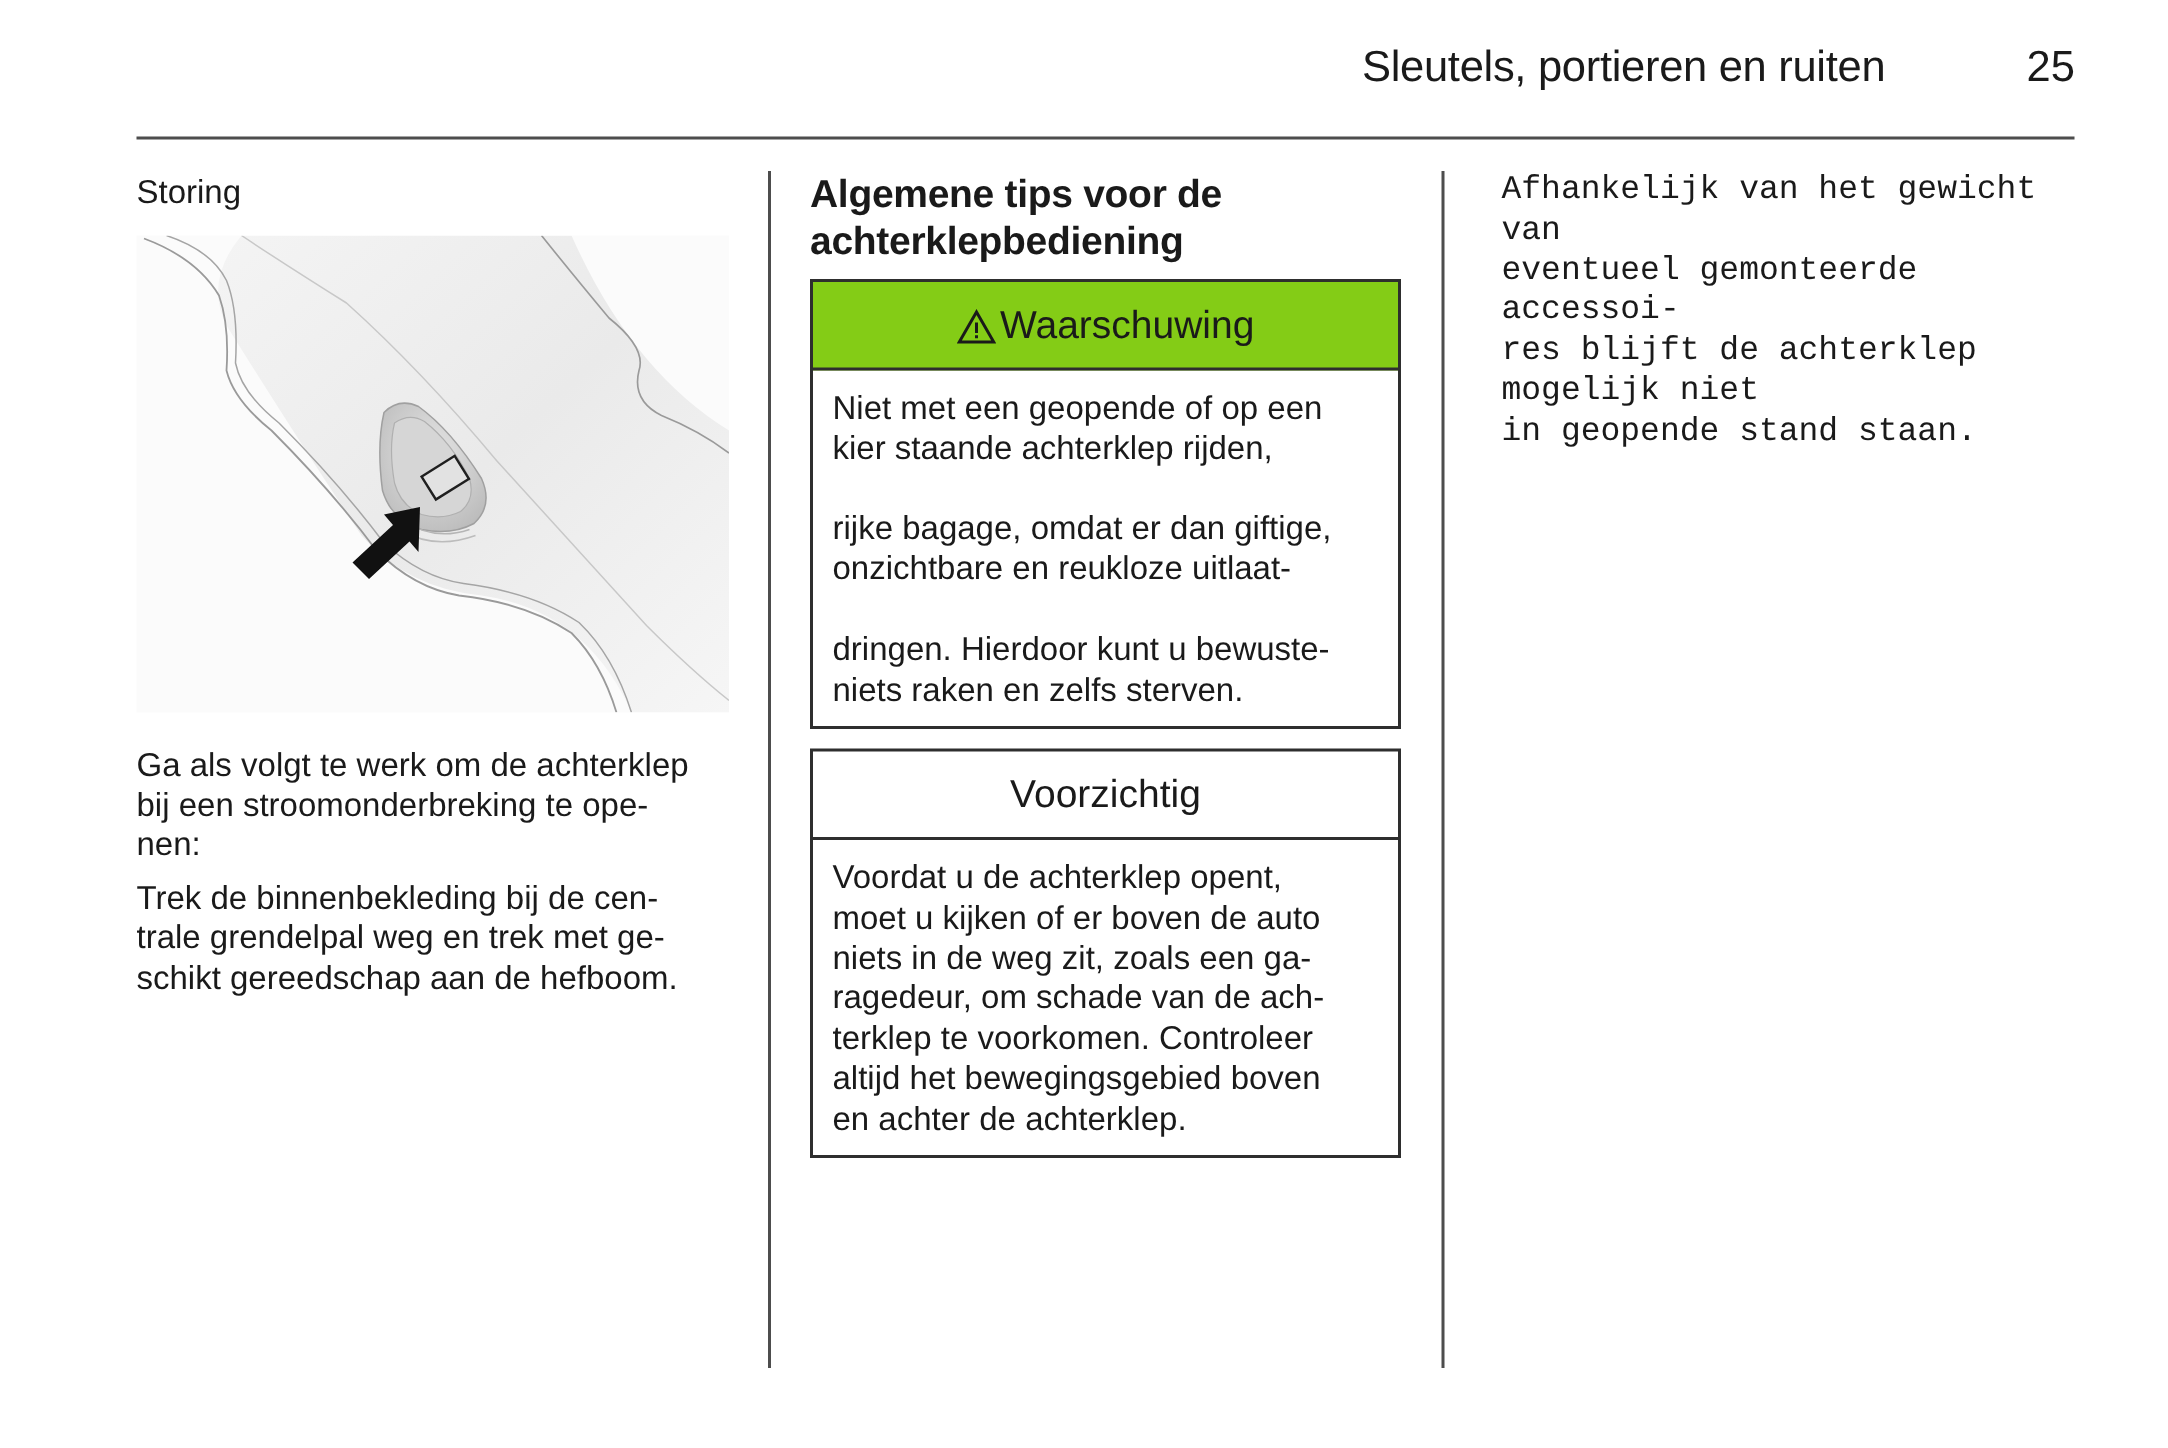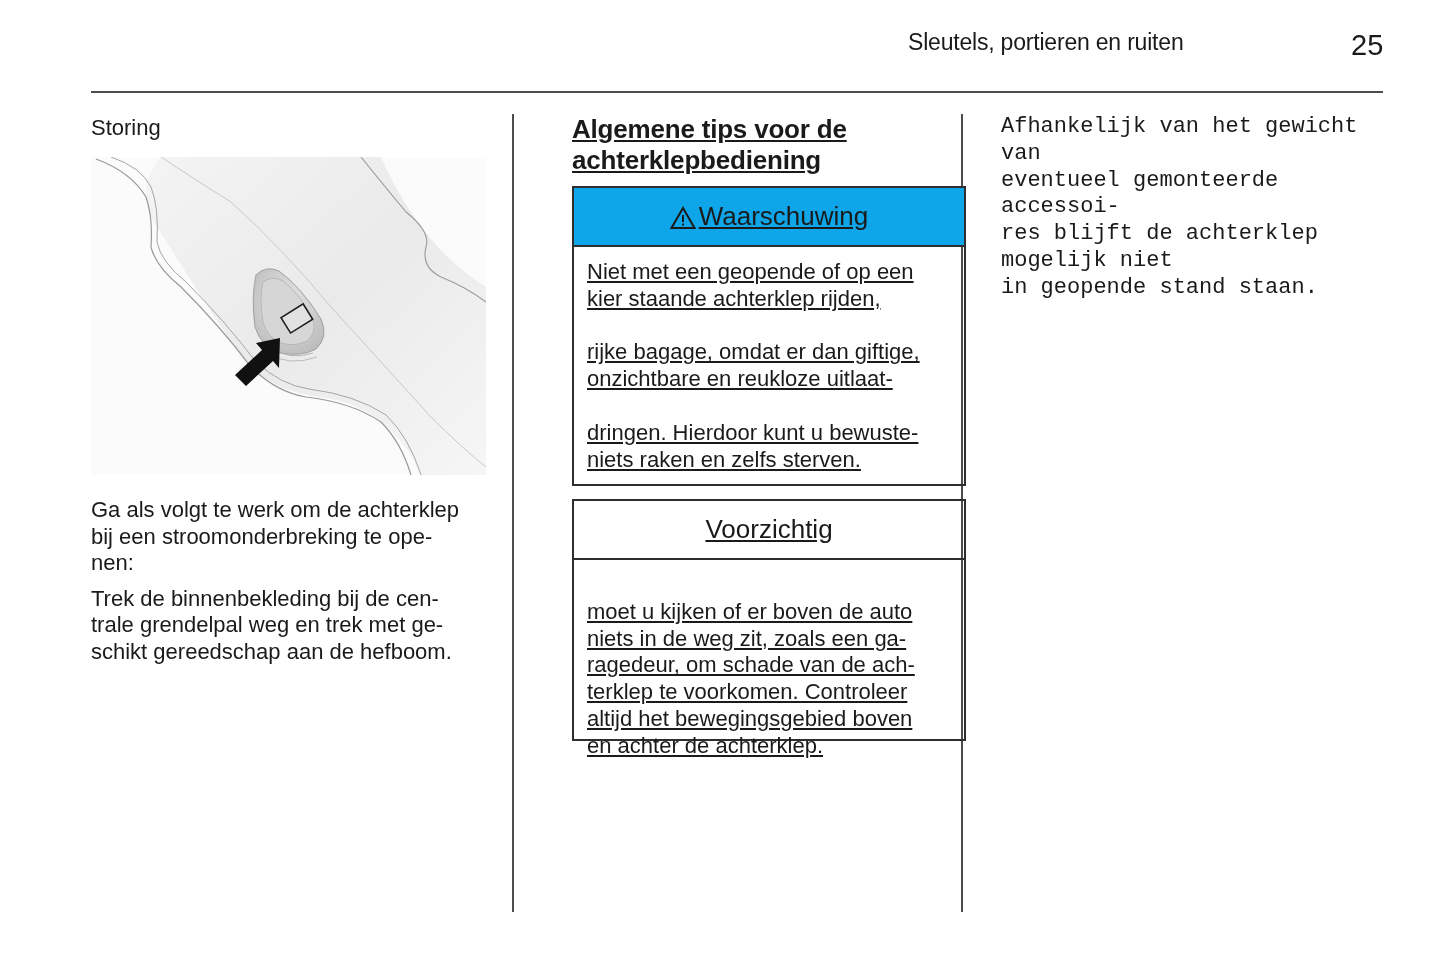--- a/index.html
+++ b/index.html
@@ -12,21 +12,21 @@
       height: 965px;
       position: relative;
       overflow: hidden;
       font-family: "Liberation Sans", sans-serif;
       color: #1a1a1a;
     }
     .header-title {
       position: absolute;
       left: 908px;
       top: 29px;
-      font-size: 23px;
+      font-size: 29px;
       letter-spacing: -0.2px;
       white-space: nowrap;
     }
     .header-page {
       position: absolute;
       left: 1351px;
       top: 29px;
       font-size: 29px;
       white-space: nowrap;
     }
@@ -44,21 +44,21 @@
       background: #4d4d4d;
     }
     .col-rule.r1 { left: 512px; top: 114px; height: 798px; }
     .col-rule.r2 { left: 961px; top: 114px; height: 798px; }
 
     .col {
       position: absolute;
       top: 114px;
     }
     .col1 { left: 91px; width: 400px; }
-    .col2 { left: 572px; width: 394px; text-decoration: underline; }
+    .col2 { left: 540px; width: 394px; }
     .col3 { left: 1001px; width: 390px; }
 
     .subheading {
       font-size: 22px;
       line-height: 27px;
       margin: 0;
     }
     .figure {
       margin-top: 16px;
       width: 395px;
@@ -90,36 +90,36 @@
       width: 394px;
     }
     .notice-head {
       height: 57px;
       border-bottom: 2px solid #2e2e2e;
       display: flex;
       align-items: center;
       justify-content: center;
       font-size: 26px;
     }
-    .notice-head.grey { background: #0ea5e9; }
+    .notice-head.grey { background: #84cc16; }
     .notice-head .warn-icon {
       display: inline-block;
       width: 26px;
       height: 24px;
       margin-right: 3px;
       position: relative;
       top: 1px;
     }
     .notice-body {
       padding: 12px 13px 12px 13px;
       font-size: 22px;
       line-height: 26.8px;
     }
     .notice-warning { margin-top: 10px; height: 300px; }
-    .notice-caution { margin-top: 13px; height: 242px; }
+    .notice-caution { margin-top: 13px; height: 273px; }
 
     .note-label {
       font-size: 22px;
       line-height: 26.8px;
       margin: 0;
     }
     .note-text {
       font-size: 22px;
       line-height: 26.8px;
       margin: 0;
@@ -218,21 +218,21 @@
       <span>dringen. Hierdoor kunt u bewuste-</span><br>
       <span>niets raken en zelfs sterven.</span>
     </div>
   </div>
 
   <div class="notice notice-caution">
     <div class="notice-head">
       <span>Voorzichtig</span>
     </div>
     <div class="notice-body">
-      <br>
+      <span>Voordat u de achterklep opent,</span><br>
       <span>moet u kijken of er boven de auto</span><br>
       <span>niets in de weg zit, zoals een ga-</span><br>
       <span>ragedeur, om schade van de ach-</span><br>
       <span>terklep te voorkomen. Controleer</span><br>
       <span>altijd het bewegingsgebied boven</span><br>
       <span>en achter de achterklep.</span>
     </div>
   </div>
 </div>
 

